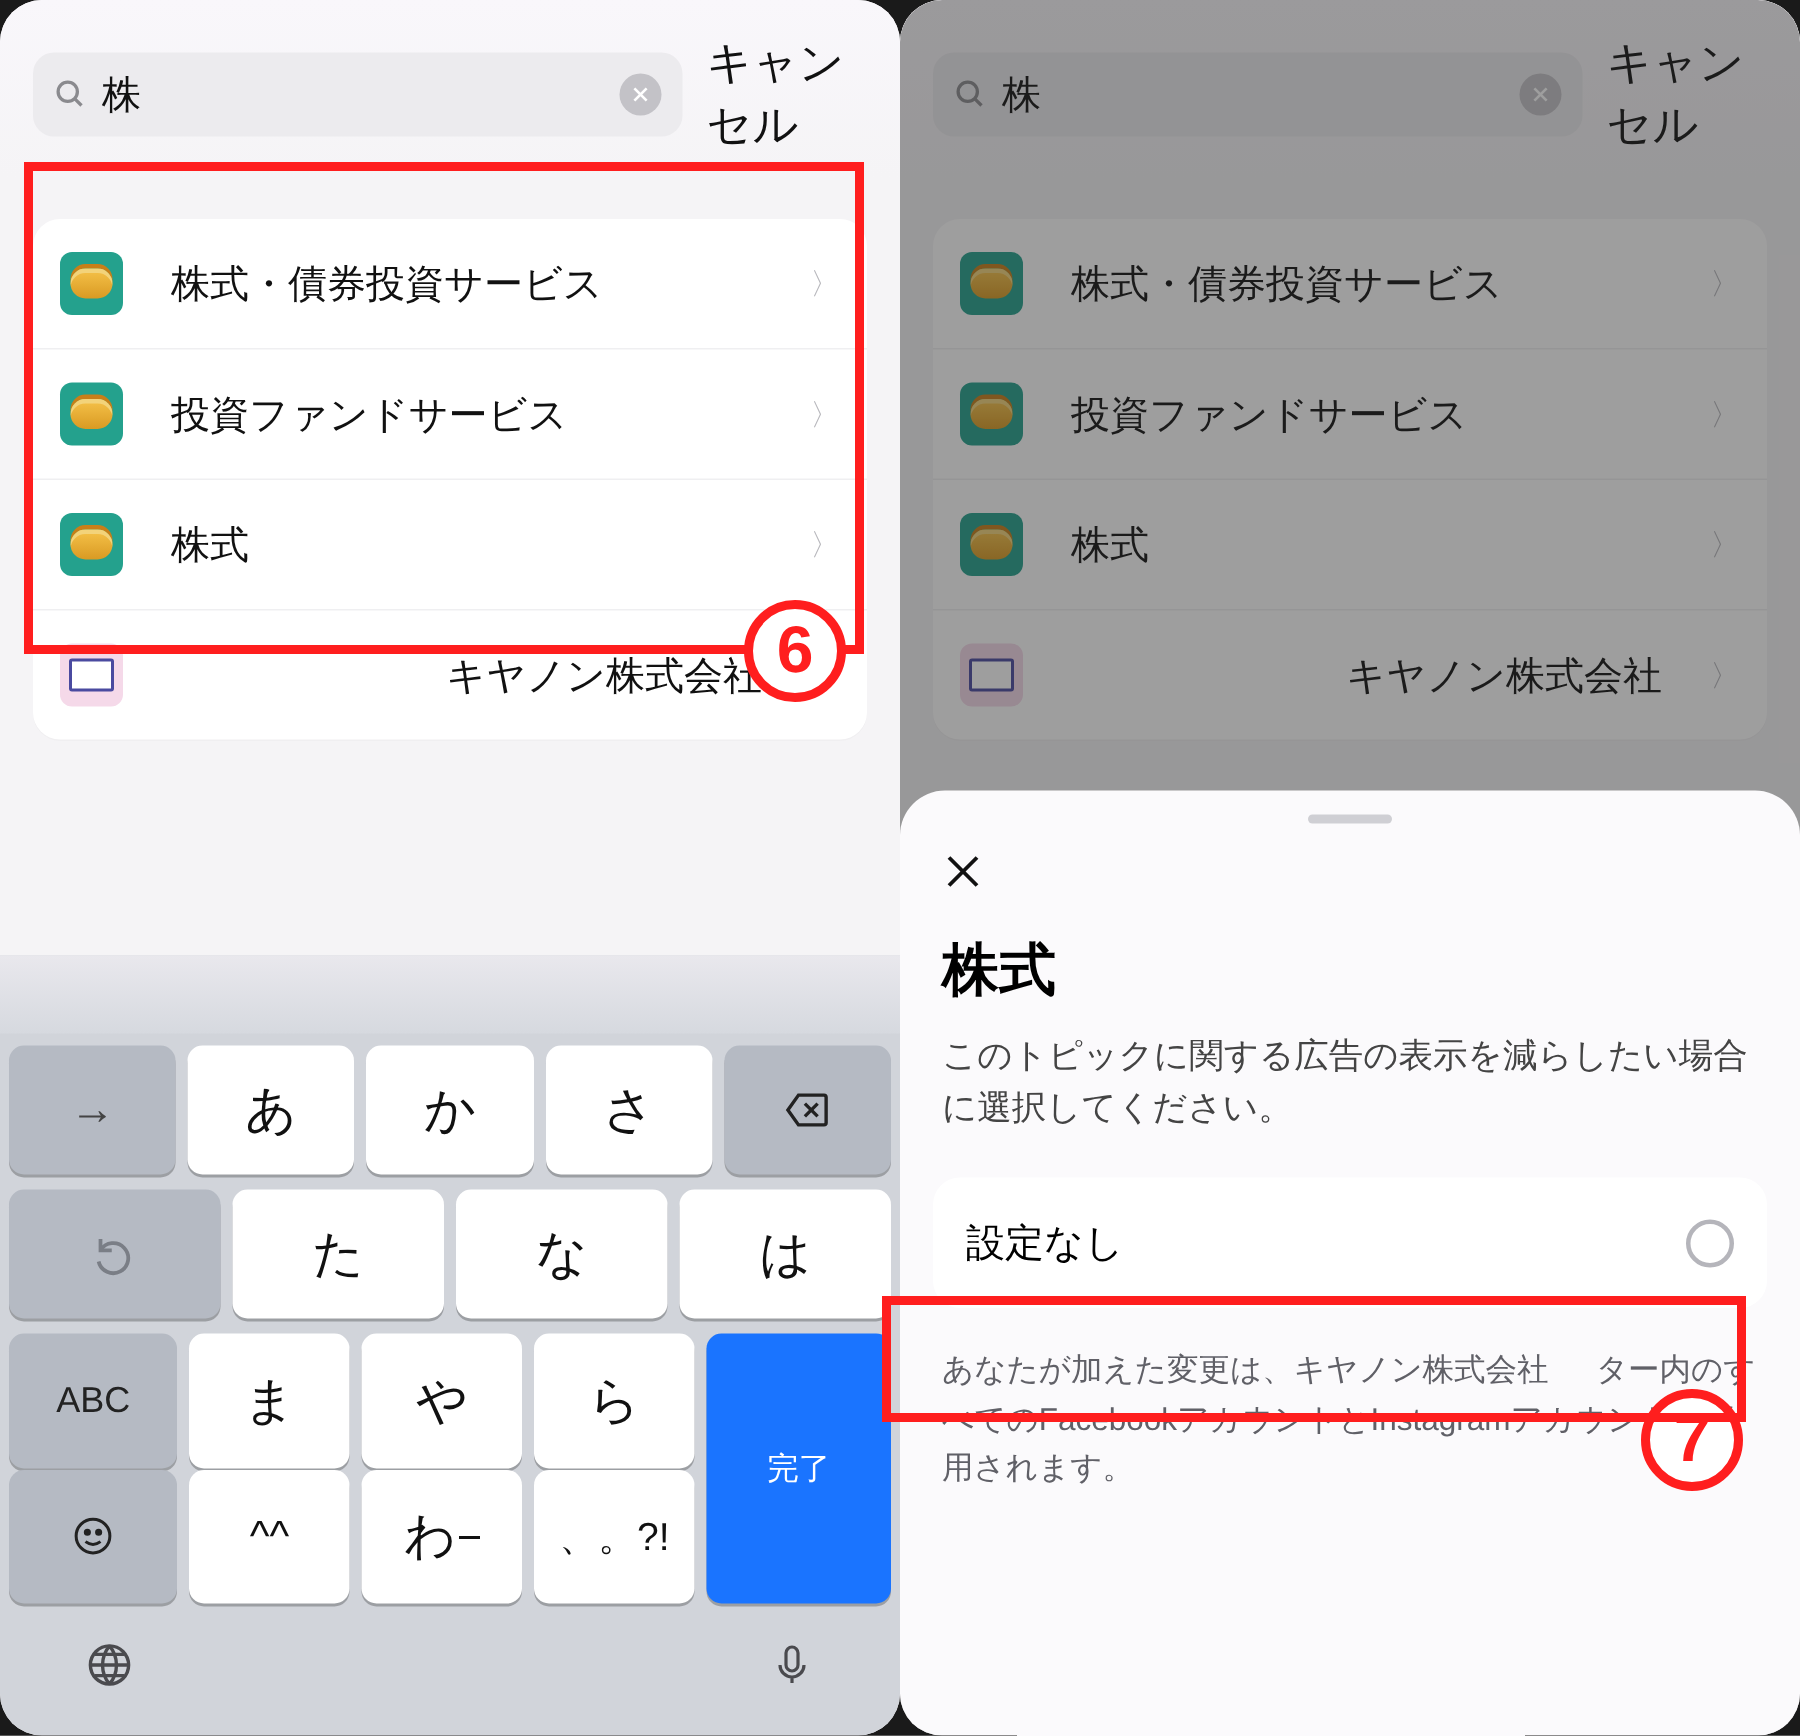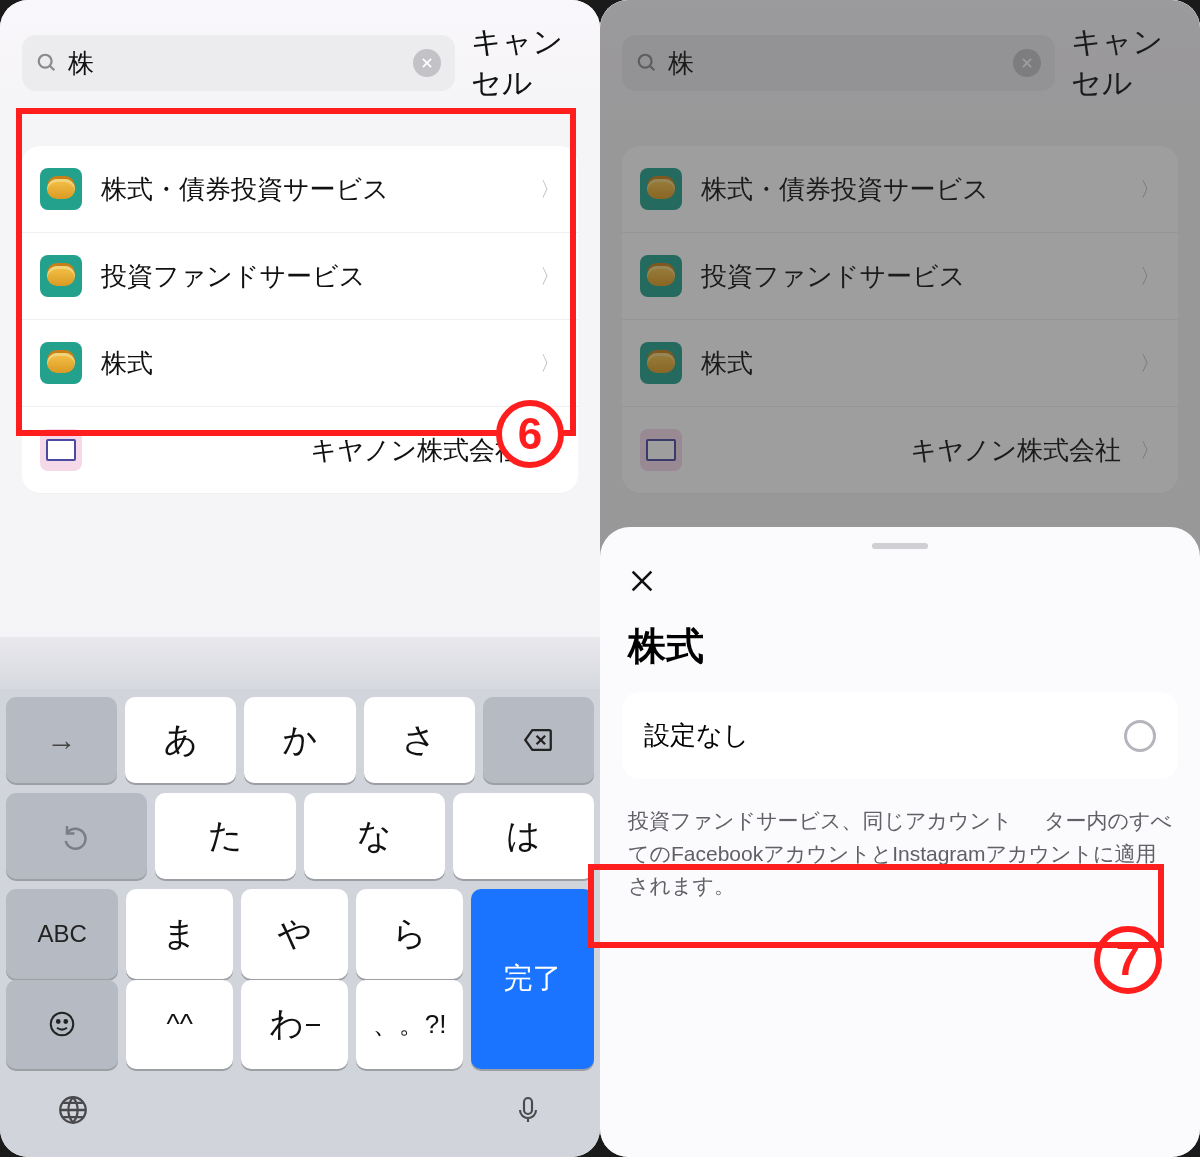--- a/index.html
+++ b/index.html
@@ -74,21 +74,21 @@
   .results-card {
     margin: 28px 22px 0 22px;
     background: #fff;
     border-radius: 18px;
     box-shadow: 0 1px 0 rgba(0,0,0,0.02);
   }
   .result-row {
     display:flex;
     align-items:center;
     padding: 22px 18px;
-    gap: 19px;
+    gap: 32px;
     border-bottom: 1px solid #efeff1;
   }
   .result-row:last-child { border-bottom:none;text-align:right; }
   .ico {
     width: 42px; height: 42px;
     border-radius: 8px;
     display:flex;align-items:center;justify-content:center;
     flex-shrink:0;
   }
   .ico-coin { background: #24a18d; }
@@ -150,21 +150,21 @@
     flex:1;
     background:#fff;
     border-radius:10px;
     box-shadow: 0 2px 0 rgba(0,0,0,0.25);
     display:flex;align-items:center;justify-content:center;
     font-size: 34px;
     color:#111;
   }
   .key.fn { background:#b5bac3; font-size:24px; color:#222; }
   .key.arrow { background:#b5bac3; font-size:30px; color:#444;}
-  .key.blue { background:#1a74ff; color:#fff; font-size:29px;font-family:Liberation Serif, serif;}
+  .key.blue { background:#1a74ff; color:#fff; font-size:21px;font-family:Liberation Serif, serif;}
   .kbd-bottom {
     display:flex; align-items:center; justify-content:space-between;
     padding: 14px 50px 10px;
     font-size:34px; color:#4a4a4e;
   }
   .krow4 { display:grid; grid-template-columns: 1.05fr 1fr 1fr 1fr 1.15fr; gap:8px; margin-bottom:10px; height:180px;}
   .col { display:flex; flex-direction:column; gap:1px;}
   .key2h { flex:1;}
 
   
@@ -419,27 +419,28 @@
 
   <div class="sheet">
     <div class="grabber"></div>
     <div class="sheet-x">
       <svg viewBox="0 0 24 24" width="28" height="28" stroke="#111" stroke-width="2.2">
             <line x1="4" y1="4" x2="20" y2="20"></line>
             <line x1="20" y1="4" x2="4" y2="20"></line>
           </svg>
     </div>
     <div class="sheet-title">株式</div>
+    <div class="sheet-sub">このトピックに関する広告の表示を減らしたい場合に選択してください。</div>
     <div class="opts">
       <div class="opt">
         <span>設定なし</span>
         <span class="radio"></span>
       </div>
     </div>
     <div class="sheet-foot">
-      <span>投資ファンドサービス、同じアカウント</span><span style="opacity:0">xxx</span><span>ター内のすべてのFacebookアカウントとInstagramアカウントに適用されます。</span>
+      <span>あなたが加えた変更は、キヤノン株式会社</span><span style="opacity:0">xxx</span><span>ター内のすべてのFacebookアカウントとInstagramアカウントに適用されます。</span>
     </div>
   </div>
  </div>
 </div>
 
 <div class="annot7"></div>
 <div class="badge badge7">7</div>
 
 </body></html>

